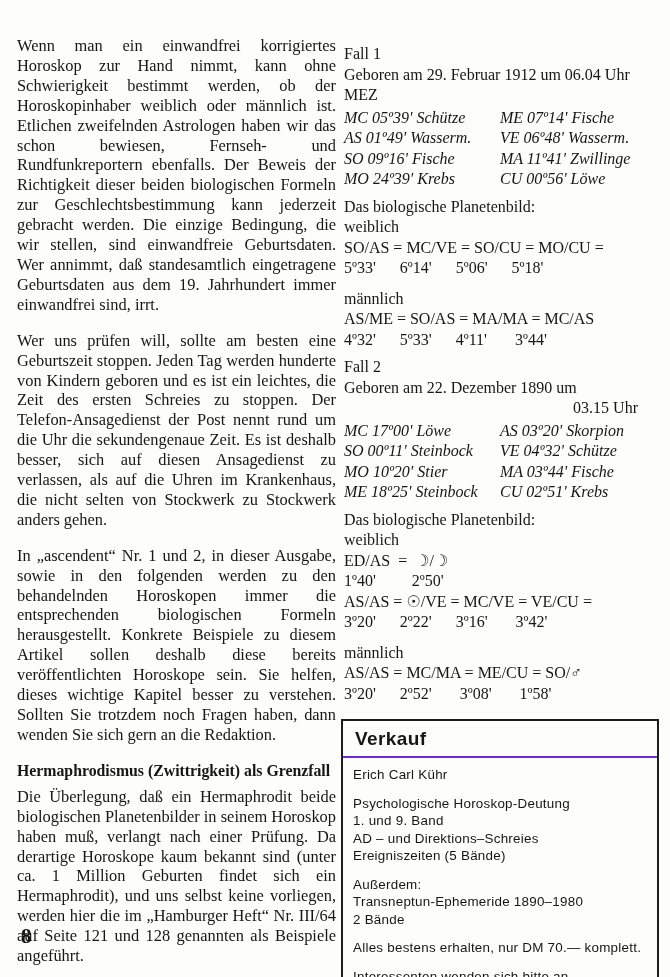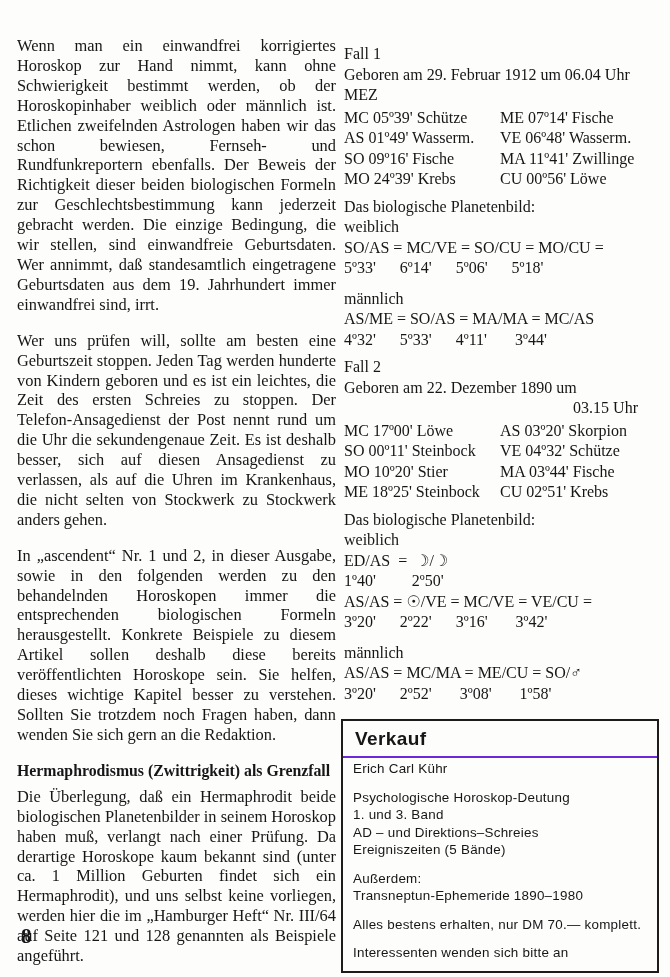--- a/index.html
+++ b/index.html
@@ -30,21 +30,21 @@
     font-size:21px; font-weight:bold;
   }
 
   
   .col-right {
     position:absolute; left:344px; top:44px; width:318px;
   }
   .rline { font-size:16px; line-height:20.5px; }
   .pre { white-space:pre; font-family:"Liberation Serif","DejaVu Sans",serif; }
   .time-right { text-align:right; padding-right:24px; }
-  .positions { margin-top:2px; }
+  .positions { margin-top:2px;font-style:italic; }
   .prow { display:flex; }
   .pcell-l { width:156px; flex:none; }
   .pcell-r { flex:1; }
   .mt-sm { margin-top:7px; }
   .mt-md { margin-top:10px; }
 
   
   .verkauf {
     margin-top:15px; margin-left:-3px;
     width:314px;
@@ -55,21 +55,21 @@
   }
   .verkauf-title {
     font-size:19px; font-weight:bold; letter-spacing:0.4px;
     padding:7px 12px 6px 12px;
     border-bottom:2px solid #6d28d9;
   }
   .v-line {
     font-size:13.4px; line-height:17.5px; letter-spacing:0.25px;
     padding:0 10px; white-space:nowrap;
   }
-  .v-seller { margin-top:2px; }
+  .v-seller { margin-top:8px; }
   .v-group { margin-top:11px; }
   .v-price { margin-top:11px; }
 </style>
 </head>
 <body>
 
 <div class="page">
 
   <div class="col-left">
     <p class="body-para">Wenn man ein einwandfrei korrigiertes Horoskop zur Hand nimmt, kann ohne Schwierigkeit bestimmt werden, ob der Horoskopinhaber weiblich oder männlich ist. Etlichen zweifelnden Astrologen haben wir das schon bewiesen, Fernseh- und Rundfunkreportern ebenfalls. Der Beweis der Richtigkeit dieser beiden biologischen Formeln zur Geschlechtsbestimmung kann jederzeit gebracht werden. Die einzige Bedingung, die wir stellen, sind einwandfreie Geburtsdaten. Wer annimmt, daß standesamtlich eingetragene Geburtsdaten aus dem 19. Jahrhundert immer einwandfrei sind, irrt.</p>
@@ -151,27 +151,28 @@
       <div class="rline mt-md">männlich</div>
       <div class="rline pre">AS/AS = MC/MA = ME/CU = SO/♂</div>
       <div class="rline pre">3º20'      2º52'       3º08'       1º58'</div>
     </div>
 
     <div class="verkauf">
       <div class="verkauf-title">Verkauf</div>
       <div class="v-line v-seller">Erich Carl Kühr</div>
       <div class="v-group">
         <div class="v-line">Psychologische Horoskop-Deutung</div>
-        <div class="v-line">1. und 3. Band</div>
+        <div class="v-line">1. und 9. Band</div>
         <div class="v-line">AD – und Direktions–Schreies</div>
         <div class="v-line">Ereigniszeiten (5 Bände)</div>
       </div>
       <div class="v-group">
         <div class="v-line">Außerdem:</div>
         <div class="v-line">Transneptun-Ephemeride 1890–1980</div>
+        <div class="v-line">2 Bände</div>
       </div>
       <div class="v-line v-price">Alles bestens erhalten, nur DM 70.— komplett.</div>
       <div class="v-group">
         <div class="v-line">Interessenten wenden sich bitte an</div>
 
       </div>
     </div>
 
   </div>
 </div>

